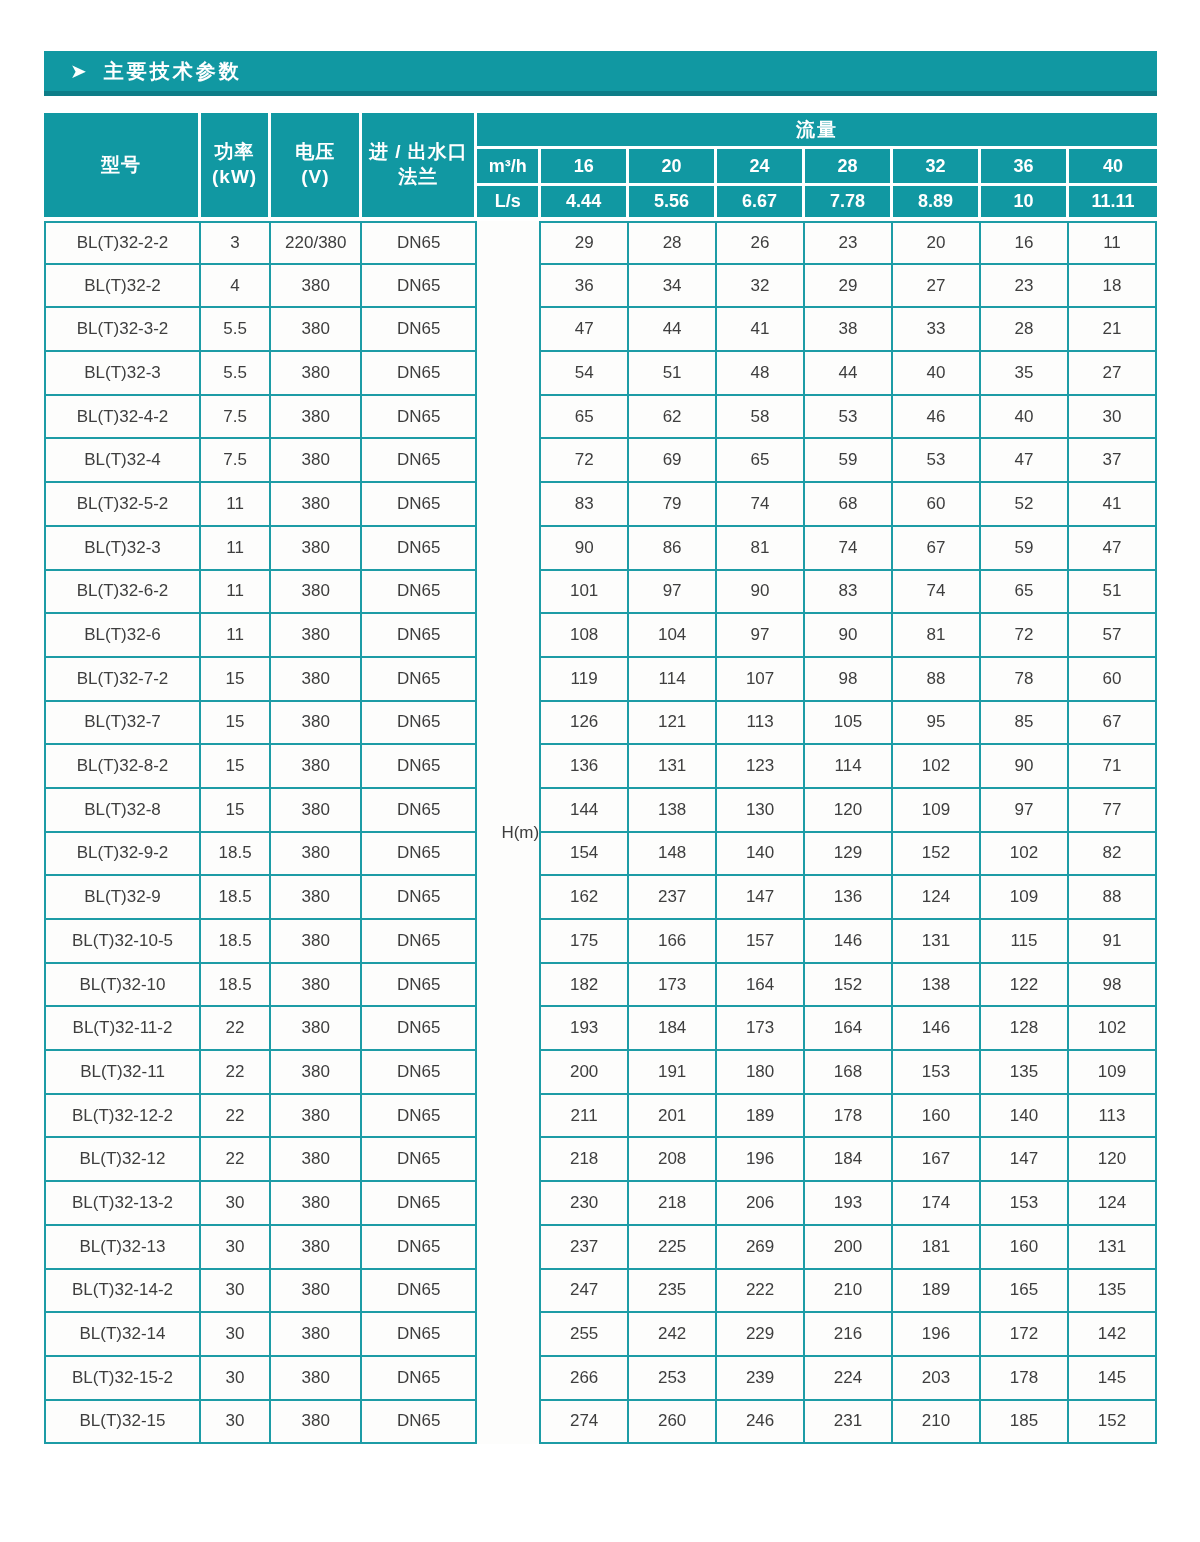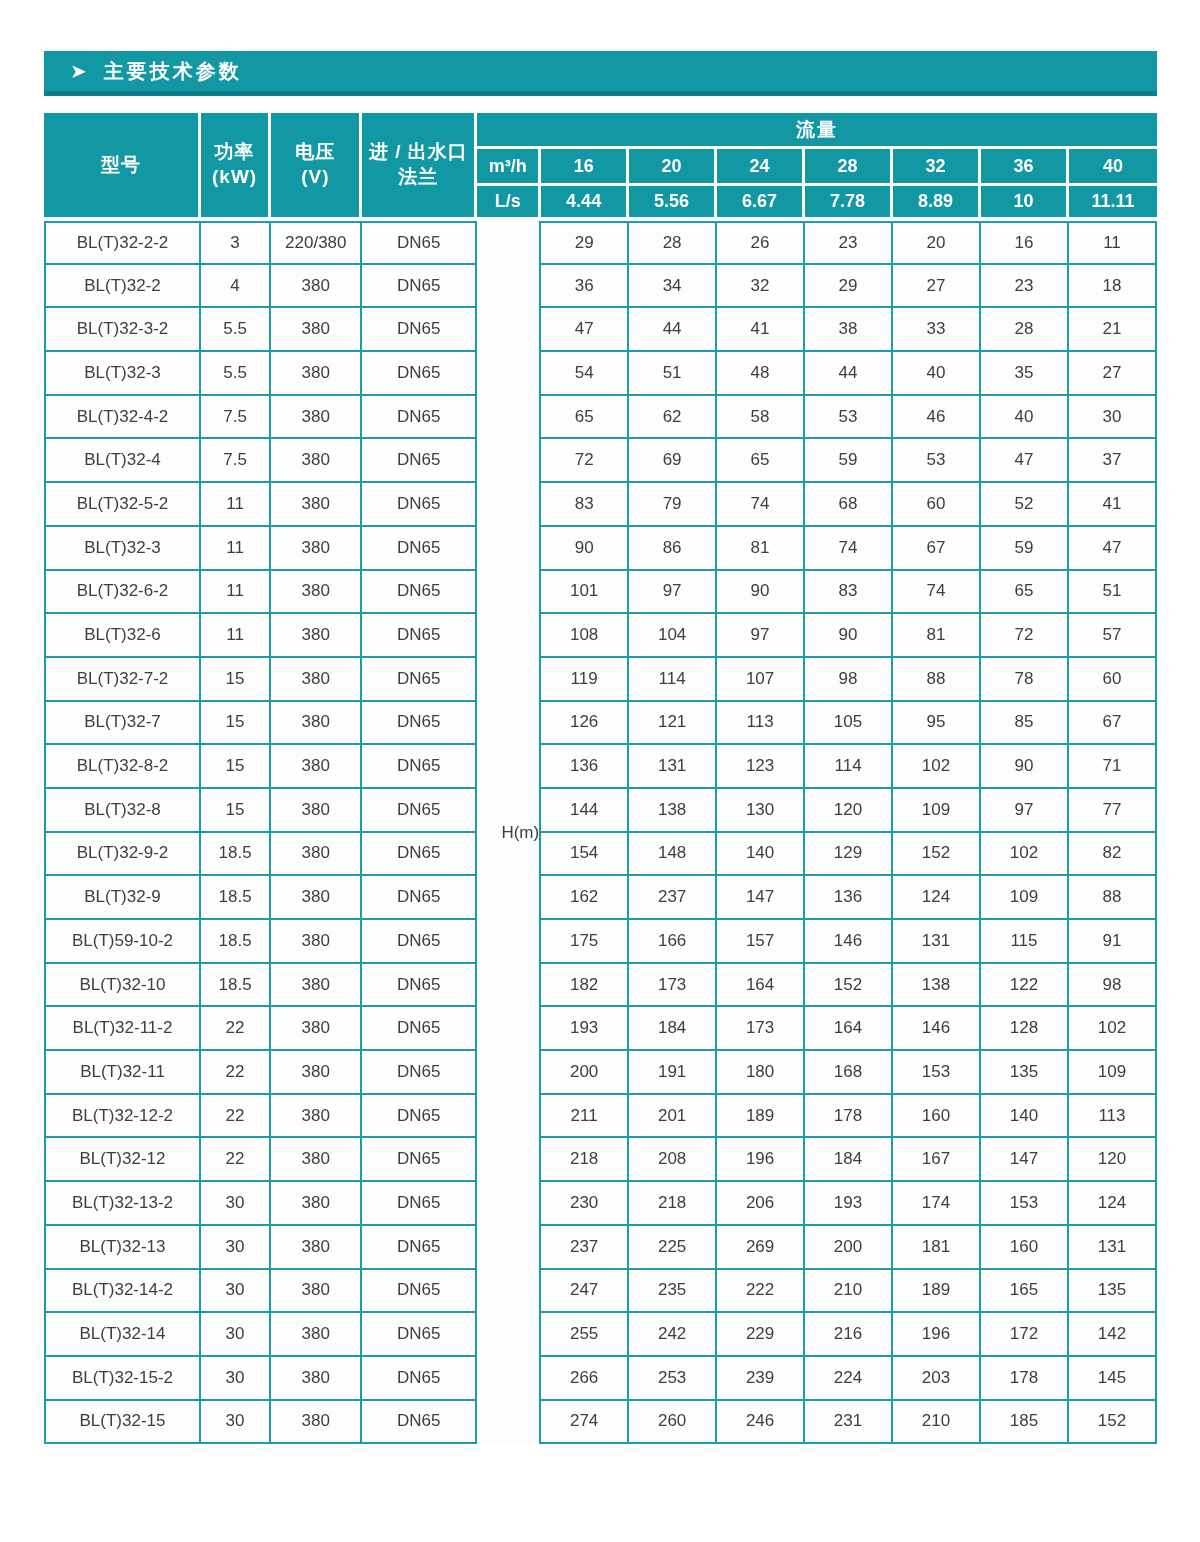--- a/index.html
+++ b/index.html
@@ -373,21 +373,21 @@
       <td class="c-num">DN65</td>
       <td class="c-val">162</td>
       <td class="c-val">237</td>
       <td class="c-val">147</td>
       <td class="c-val">136</td>
       <td class="c-val">124</td>
       <td class="c-val">109</td>
       <td class="c-val">88</td>
     </tr>
         <tr>
-      <td class="c-model">BL(T)59-10-2</td>
+      <td class="c-model">BL(T)32-10-5</td>
       <td class="c-num">18.5</td>
       <td class="c-num">380</td>
       <td class="c-num">DN65</td>
       <td class="c-val">175</td>
       <td class="c-val">166</td>
       <td class="c-val">157</td>
       <td class="c-val">146</td>
       <td class="c-val">131</td>
       <td class="c-val">115</td>
       <td class="c-val">91</td>

